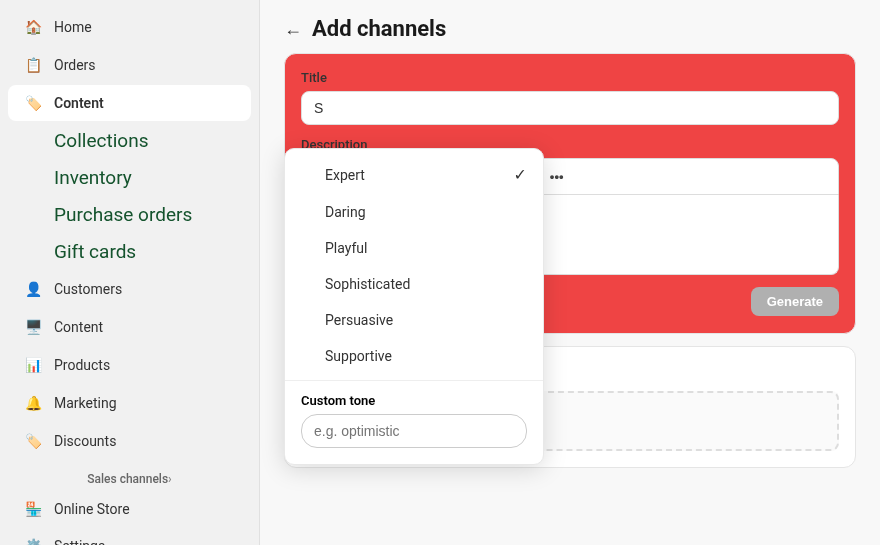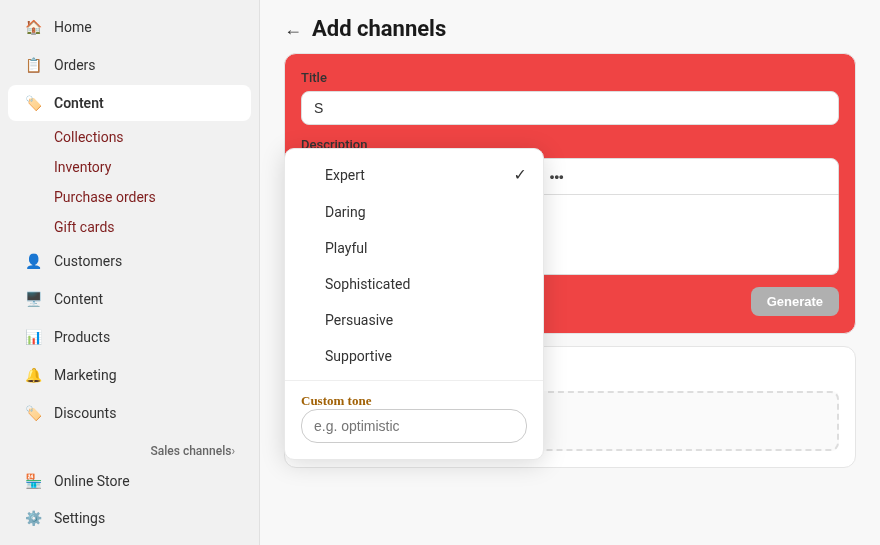--- a/index.html
+++ b/index.html
@@ -51,32 +51,32 @@
       flex-shrink: 0;
     }
 
     .sidebar-sub-item {
       display: flex;
       align-items: center;
       padding: 6px 16px 6px 46px;
       cursor: pointer;
       border-radius: 8px;
       margin: 1px 8px;
-      color: #7f1d1d;
-      font-size: 14px;
+      color: #14532d;
+      font-size: 19px;
     }
 
     .sidebar-section-label {
       padding: 12px 24px 4px;
       font-size: 12px;
       color: #666;
       font-weight: 500;
       display: flex;
       align-items: center;
-      justify-content: flex-end;
+      justify-content: center;
     }
 
     .sidebar-section-label .chevron {
       font-size: 12px;
       color: #888;
     }
 
     
     .main {
       flex: 1;
@@ -280,22 +280,22 @@
       margin: 6px 0;
     }
 
     .custom-tone-section {
       padding: 6px 16px 10px;
     }
 
     .custom-tone-label {
       font-size: 13px;
       font-weight: 600;
-      color: #a16207;
-      font-family: Liberation Serif, serif;
+      color: #000000;
+      margin-bottom: 6px;
     }
 
     .custom-tone-input {
       width: 100%;
       border: 1.5px solid #ccc;
       border-radius: 16px;
       padding: 8px 12px;
       font-size: 14px;
       color: #999;
       outline: none;

